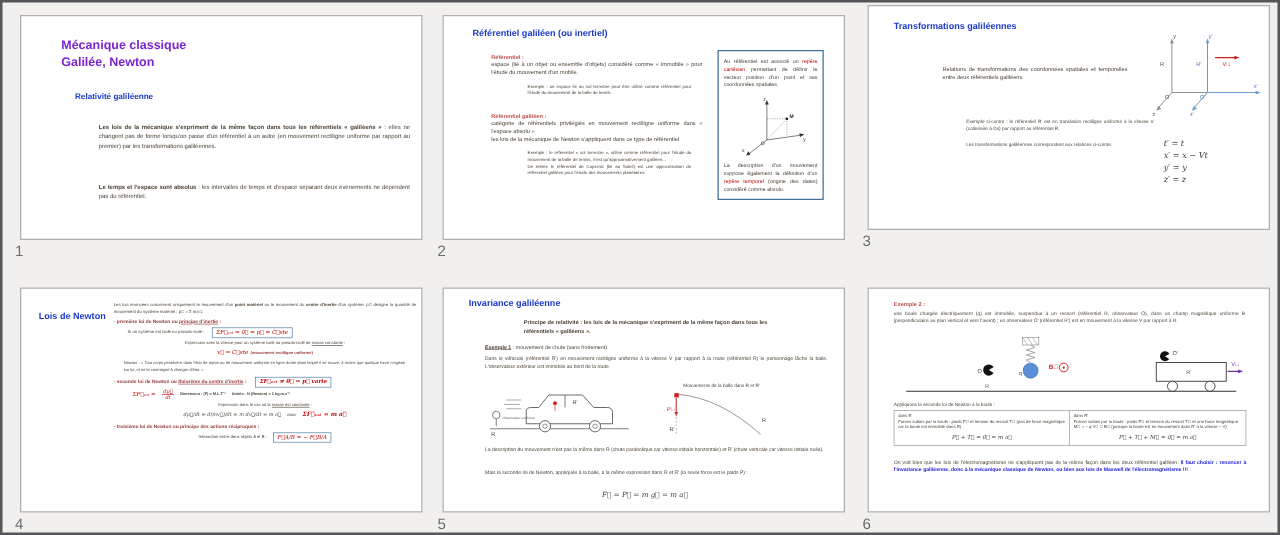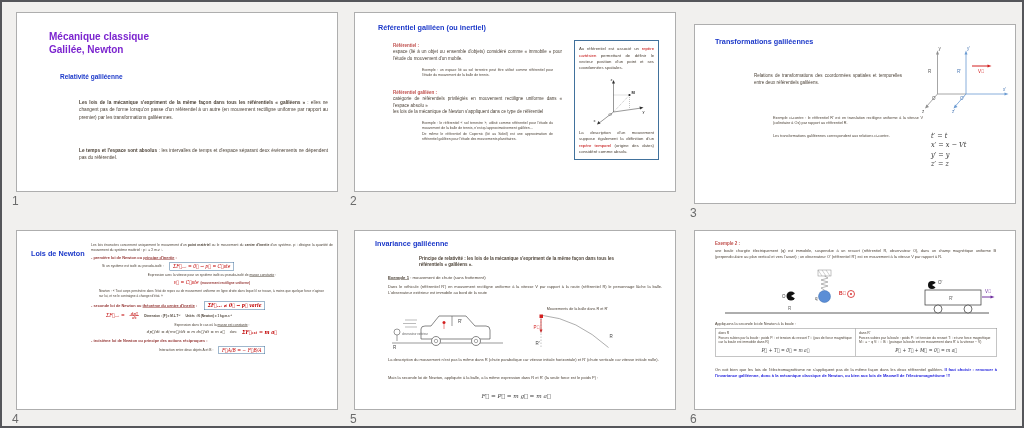--- a/index.html
+++ b/index.html
@@ -139,21 +139,21 @@
             <text x="46" y="84" font-size="8" fill="#333">O</text>
             <text x="92" y="40" font-size="8" fill="#222" font-weight="bold">M</text>
           </svg>
           <p><span>La description d'un mouvement suppose également la définition d'un </span><span class="red">repère temporel</span><span> (origine des dates) considéré comme absolu.</span></p>
         </div>
       </div>
     </div>
     <div class="num">2</div>
   </div>
 
-  <div class="cell" style="left:692px;top:22px;">
+  <div class="cell" style="left:692px;top:2px;">
     <div class="slide">
       <div class="inner">
         <div class="s3-title blue-title">Transformations galiléennes</div>
         <div class="s3-p1">Relations de transformations des coordonnées spatiales et temporelles entre deux référentiels galiléens.</div>
         <div class="s3-p2">
           <p>Exemple ci-contre : le référentiel R' est en translation rectiligne uniforme à la vitesse V (colinéaire à Ox) par rapport au référentiel R.</p>
           <p>Les transformations galiléennes correspondent aux relations ci-contre.</p>
         </div>
         <svg class="s3-diagram" width="204" height="160" viewBox="0 0 204 160">
 

